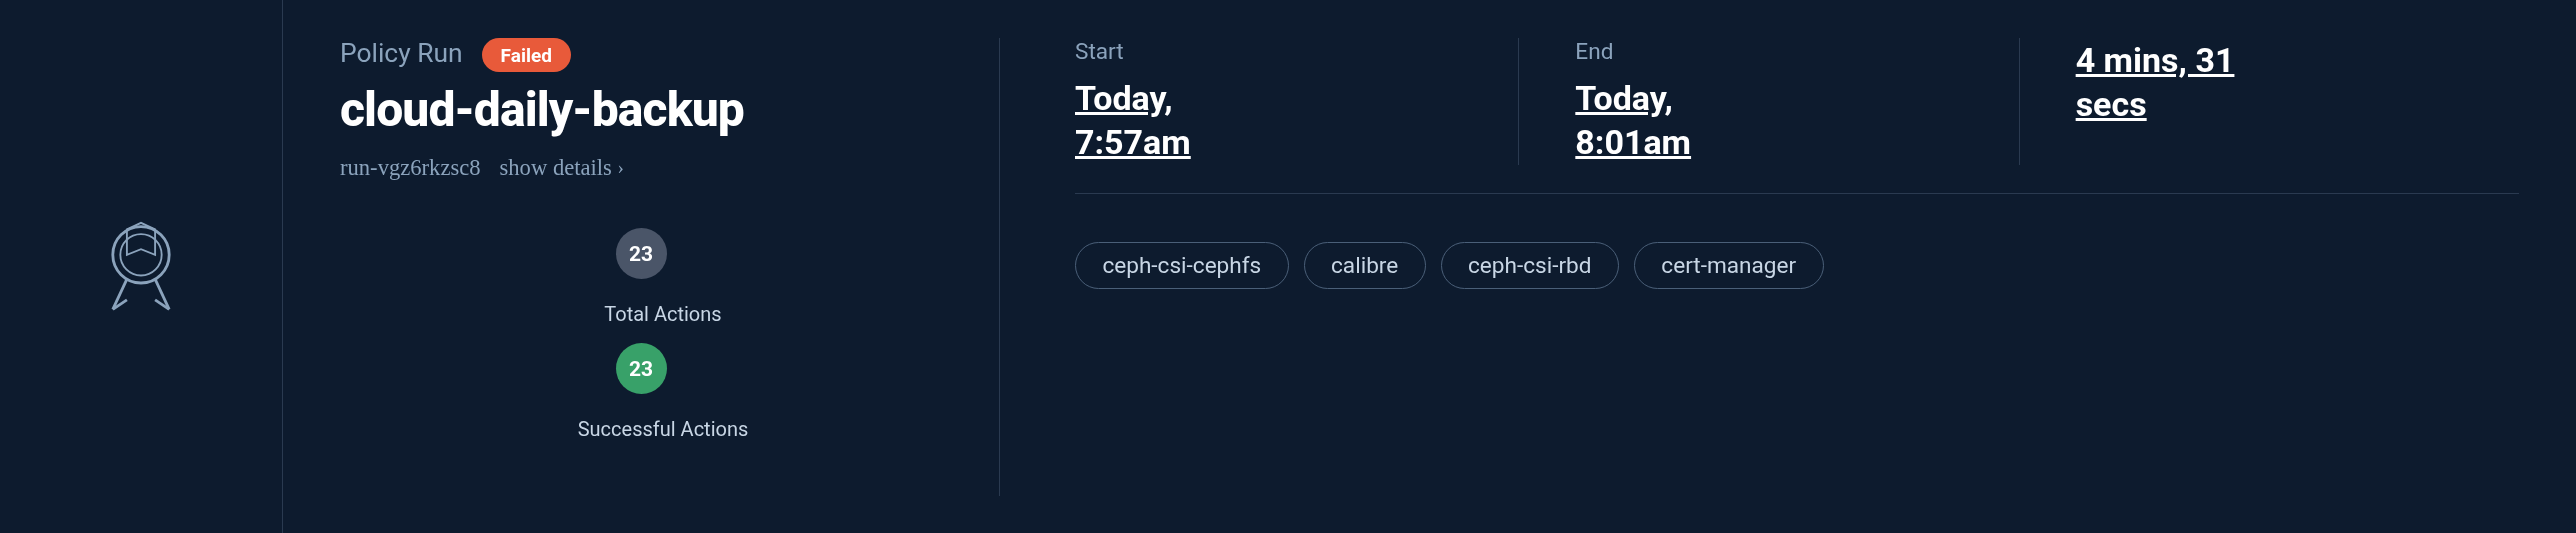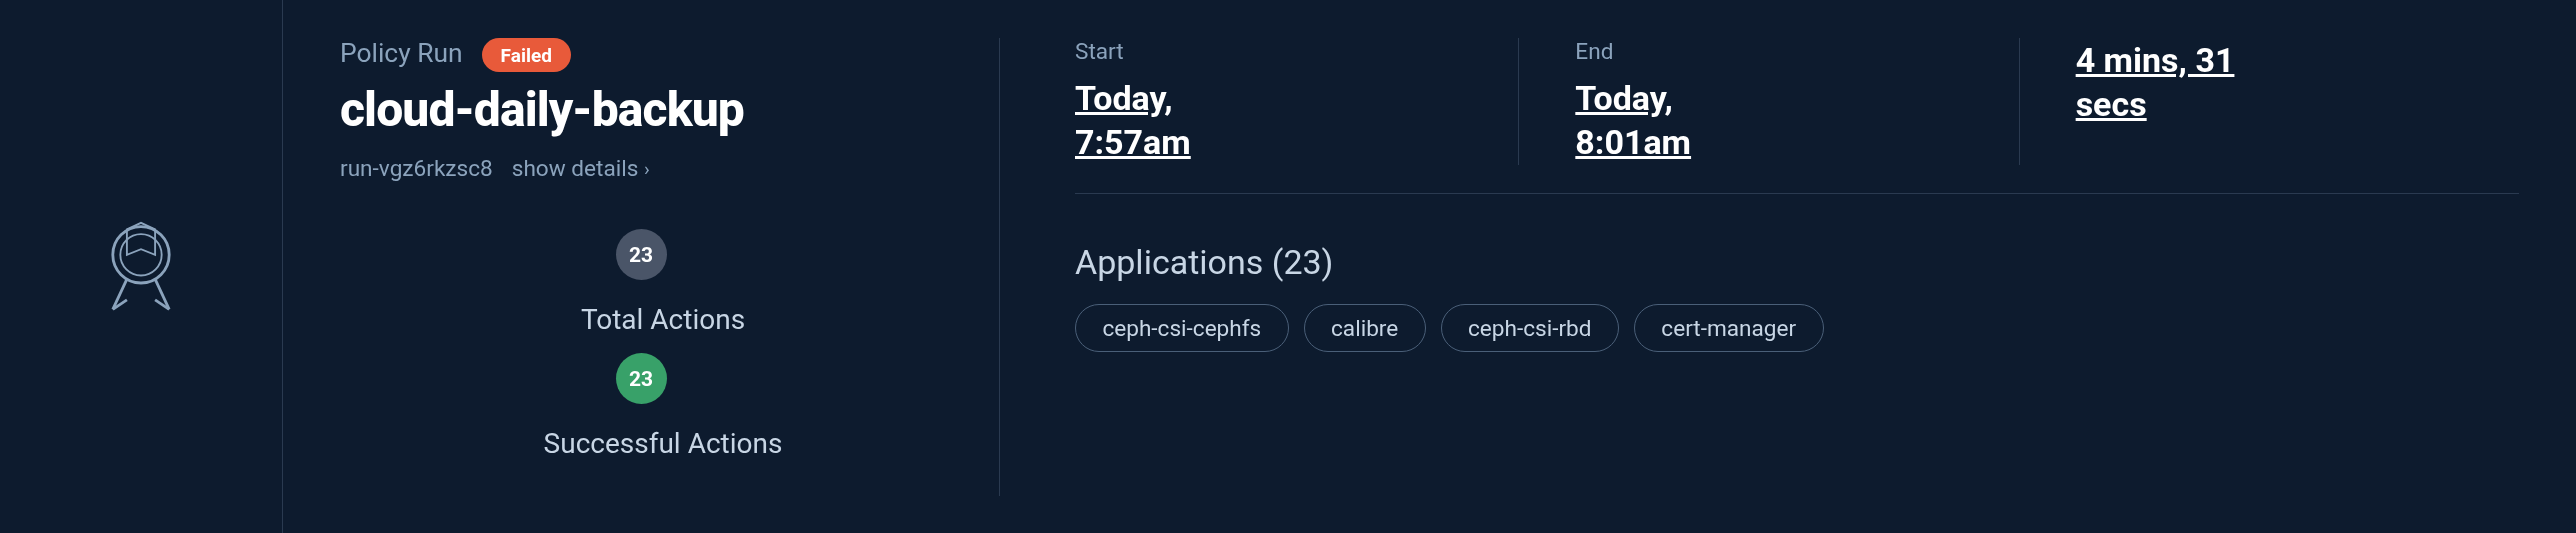--- a/index.html
+++ b/index.html
@@ -71,20 +71,21 @@
       line-height: 1.1;
       margin-bottom: 19px;
       letter-spacing: -0.9px;
     }
 
     .policy-meta {
       display: flex;
       align-items: center;
       gap: 19px;
       margin-bottom: 47px;
+      font-family: Liberation Serif, serif;
     }
 
     .run-id {
       font-size: 22.6px;
       color: #8ba3bc;
     }
 
     .show-details {
       font-size: 22.6px;
       color: #8ba3bc;
@@ -123,21 +124,21 @@
       font-weight: 700;
       color: white;
       flex-shrink: 0;
     }
 
     .stat-badge.green {
       background-color: #38a169;
     }
 
     .stat-label {
-      font-size: 28px;
+      font-size: 20px;
       color: #c8d6e5;
       margin-left: 44px;
     }
 
     .right-info {
       flex: 1;
       padding-left: 75px;
       display: flex;
       flex-direction: column;
       gap: 1px;
@@ -266,24 +267,20 @@
       <div class="timing-item">
         <div class="timing-label">End</div>
         <div class="timing-value">Today,<br>8:01am</div>
       </div>
       <div class="timing-item">
         <div class="timing-value">4 mins, 31<br>secs</div>
       </div>
     </div>
 
     <div class="apps-section">
-      <div class="apps-title">
-        <span>Applications</span>
-        <span>(23)</span>
-      </div>
       <div class="app-tags">
 
       <span class="app-tag">ceph-csi-cephfs</span>
           <span class="app-tag">calibre</span>
           <span class="app-tag">ceph-csi-rbd</span>
           <span class="app-tag">cert-manager</span>
         </div>
     </div>
 
   </div>

